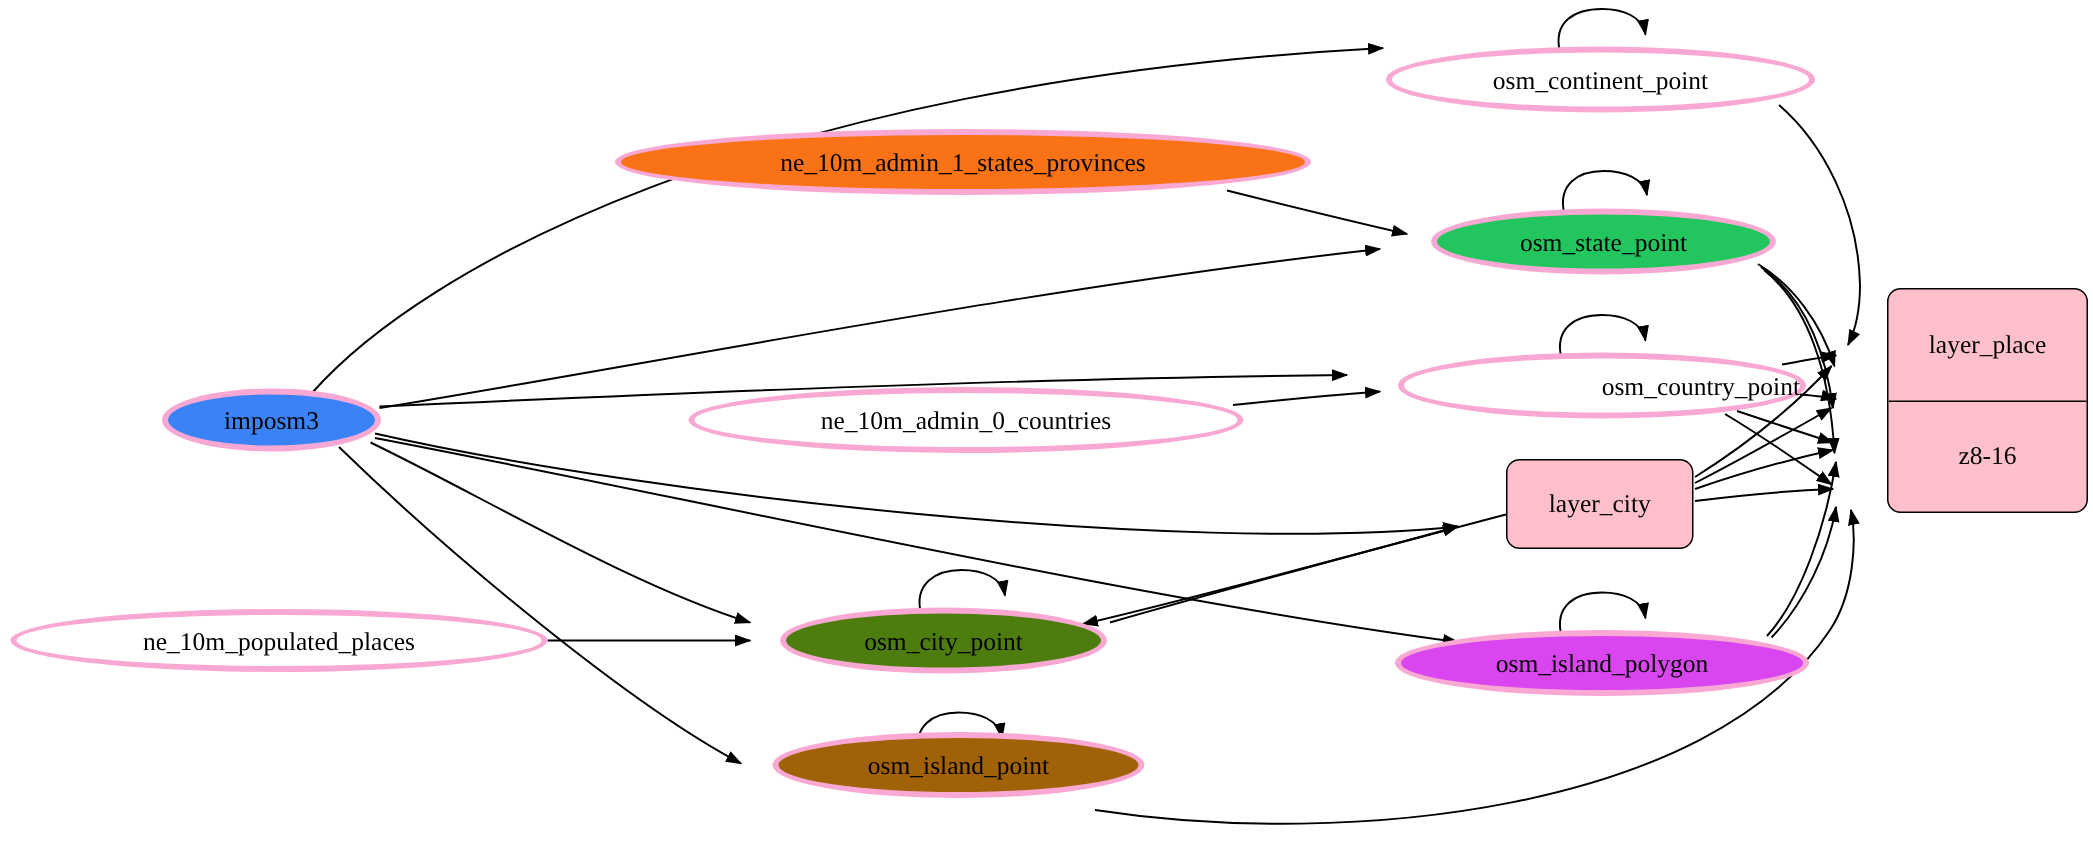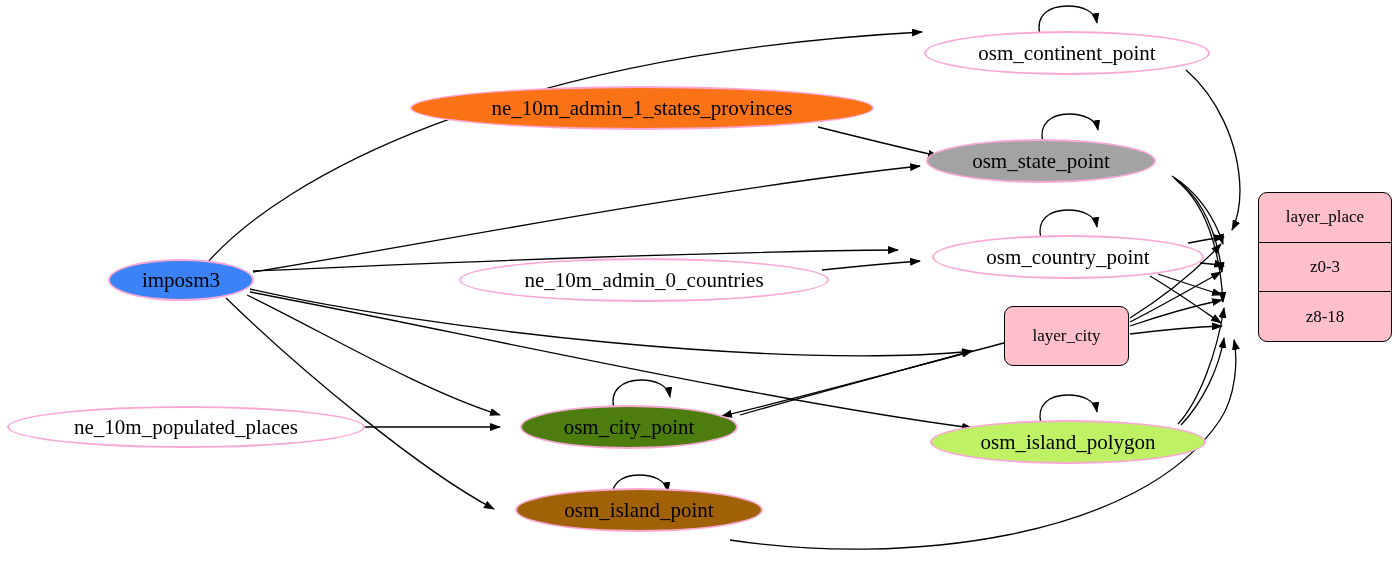--- a/index.html
+++ b/index.html
@@ -20,29 +20,29 @@
     left: 0;
     top: 0;
     width: 1395px;
     height: 568px;
   }
   .node {
     position: absolute;
     box-sizing: border-box;
   }
   .ellipse-node {
-    border: 2px solid #f9a8d4;
+    border: 4px solid #f9a8d4;
     border-radius: 50%;
     background: #ffffff;
     display: flex;
     align-items: center;
     justify-content: center;
     text-align: center;
     color: #000000;
-    font-size: 21px;
+    font-size: 17px;
     line-height: 1;
     white-space: nowrap;
   }
   .record-node {
     border: 1px solid #000000;
     border-radius: 9px;
     background: #ffc0cb;
     overflow: hidden;
     display: flex;
     flex-direction: column;
@@ -119,44 +119,41 @@
       </div>
       <div class="node ellipse-node" style="left: 410px; top: 86px; width: 464px; height: 44px; background: #f97316;">
         <span>ne_10m_admin_1_states_provinces</span>
       </div>
       <div class="node ellipse-node" style="left: 459px; top: 258px; width: 370px; height: 44px; background: rgb(255, 255, 255); justify-content: center;">
         <span>ne_10m_admin_0_countries</span>
       </div>
       <div class="node ellipse-node" style="left: 924px; top: 31px; width: 286px; height: 44px; background: rgb(255, 255, 255);">
         <span>osm_continent_point</span>
       </div>
-      <div class="node ellipse-node" style="left: 926px; top: 139px; width: 230px; height: 44px; background: #a3a3a3;">
+      <div class="node ellipse-node" style="left: 954px; top: 139px; width: 230px; height: 44px; background: #22c55e;">
         <span>osm_state_point</span>
       </div>
-      <div class="node ellipse-node" style="left: 932px; top: 235px; width: 272px; height: 44px; background: rgb(255, 255, 255);">
+      <div class="node ellipse-node" style="left: 932px; top: 235px; width: 272px; height: 44px; background: rgb(255, 255, 255); justify-content: flex-end;">
         <span>osm_country_point</span>
       </div>
       <div class="node ellipse-node" style="left: 520px; top: 405px; width: 218px; height: 44px; background: #4d7c0f;">
         <span>osm_city_point</span>
       </div>
       <div class="node ellipse-node" style="left: 515px; top: 488px; width: 248px; height: 44px; background: #a16207;">
         <span>osm_island_point</span>
       </div>
-      <div class="node ellipse-node" style="left: 930px; top: 420px; width: 276px; height: 44px; background: #bef264;">
+      <div class="node ellipse-node" style="left: 930px; top: 420px; width: 276px; height: 44px; background: #d946ef;">
         <span>osm_island_polygon</span>
       </div>
       <div class="node record-node" style="left: 1258px; top: 192px; width: 134px; height: 150px; background: rgb(255, 192, 203);">
         <div class="record-row">
           <span>layer_place</span>
         </div>
         <div class="record-row">
-          <span>z0-3</span>
-        </div>
-        <div class="record-row">
-          <span>z8-18</span>
+          <span>z8-16</span>
         </div>
       </div>
       <div class="node record-node" style="left: 1004px; top: 306px; width: 125px; height: 60px; background: rgb(255, 192, 203); text-align: center;">
         <div class="record-row">
           <span>layer_city</span>
         </div>
       </div>
     </div>
 
 </div>

